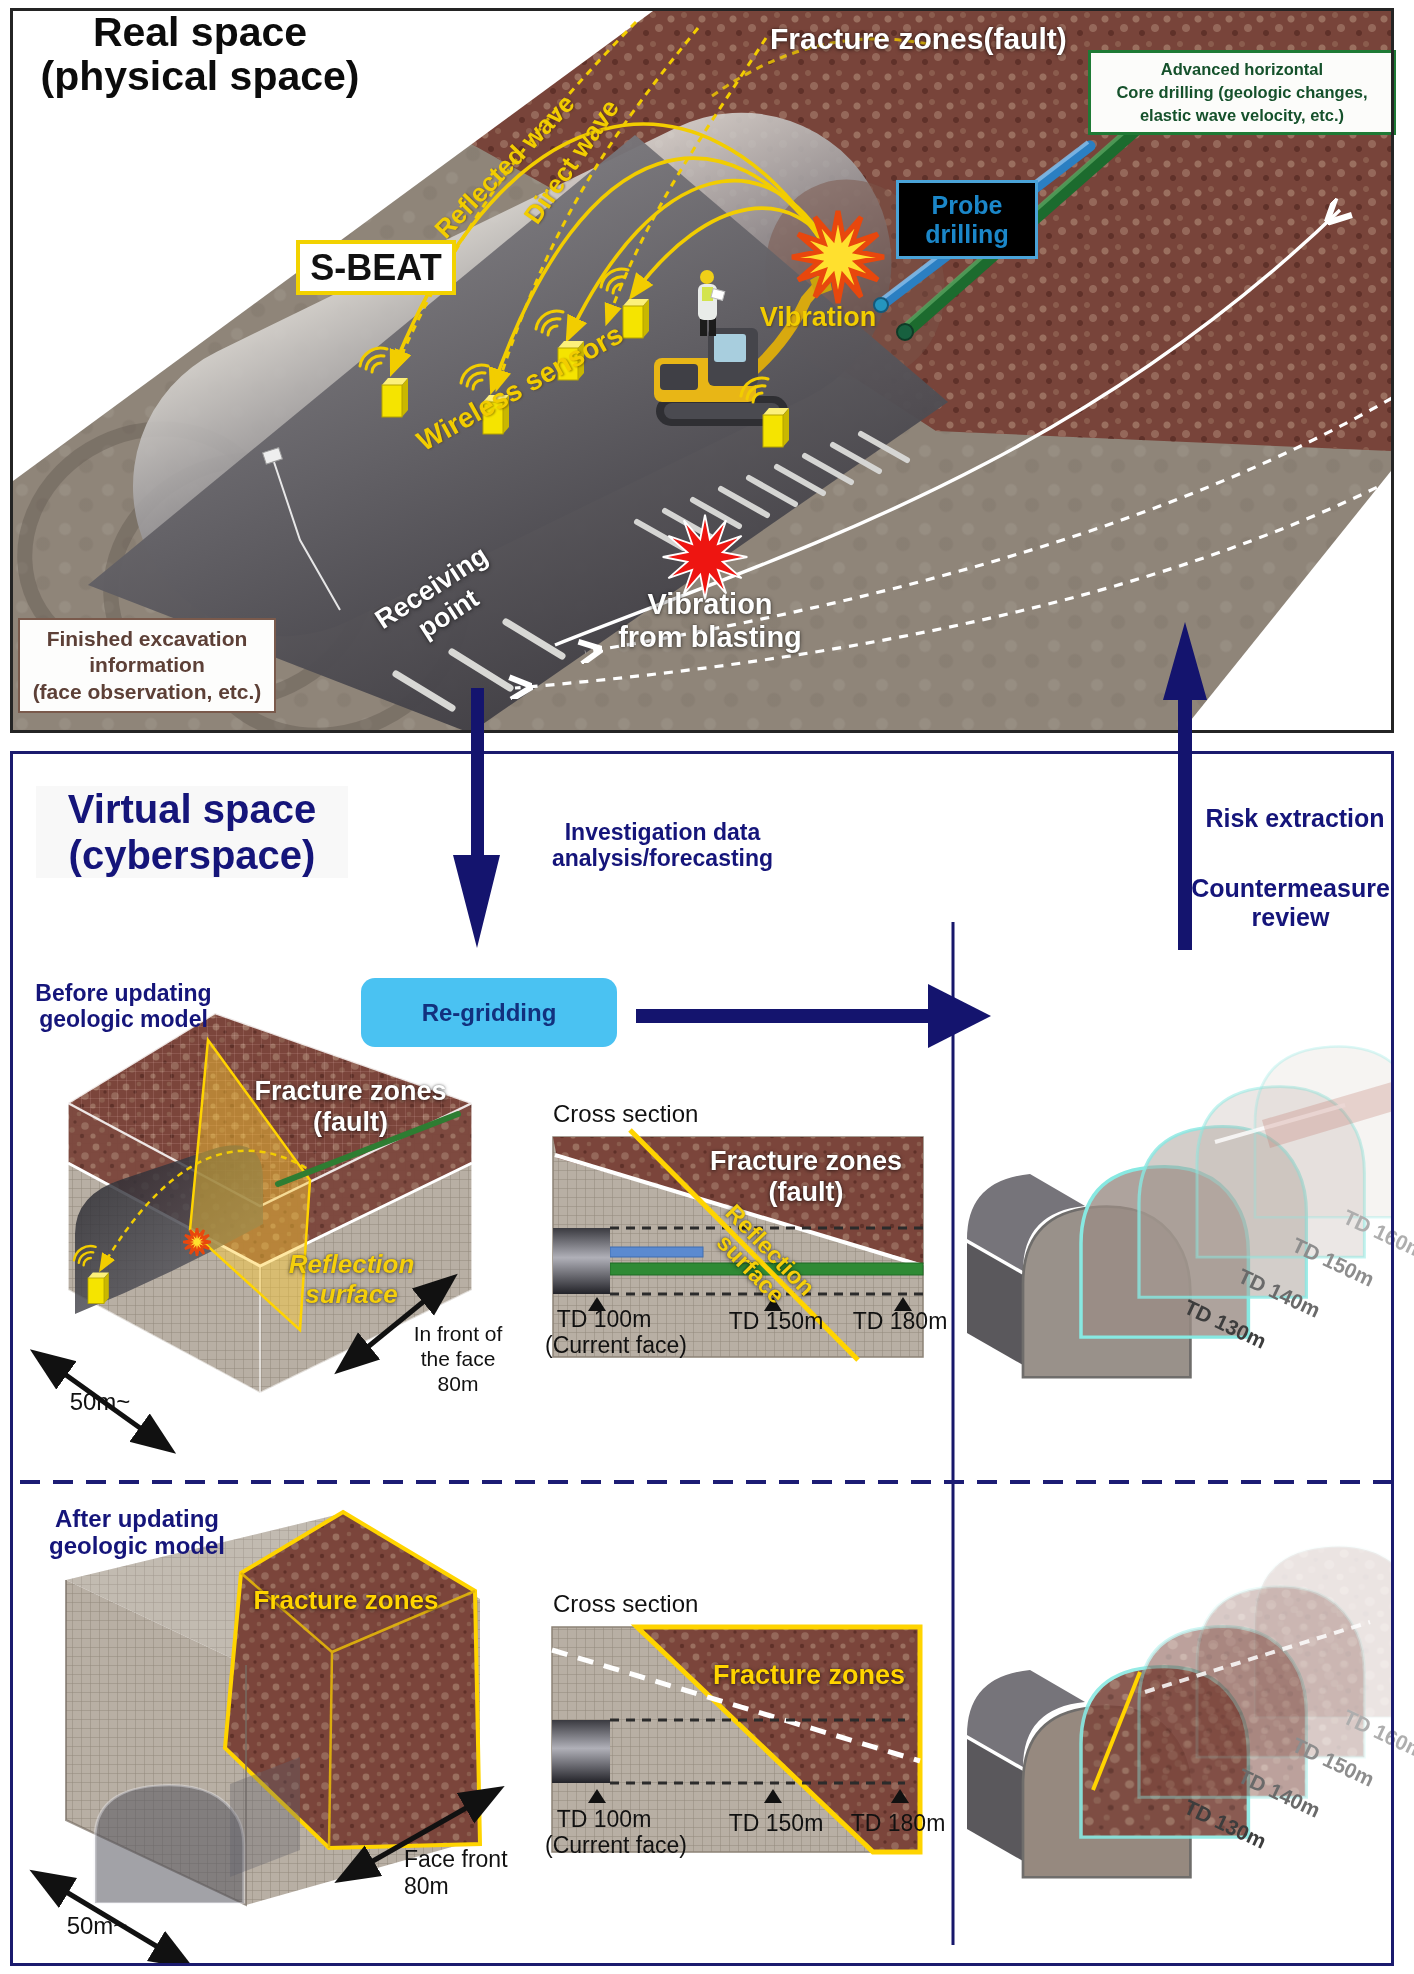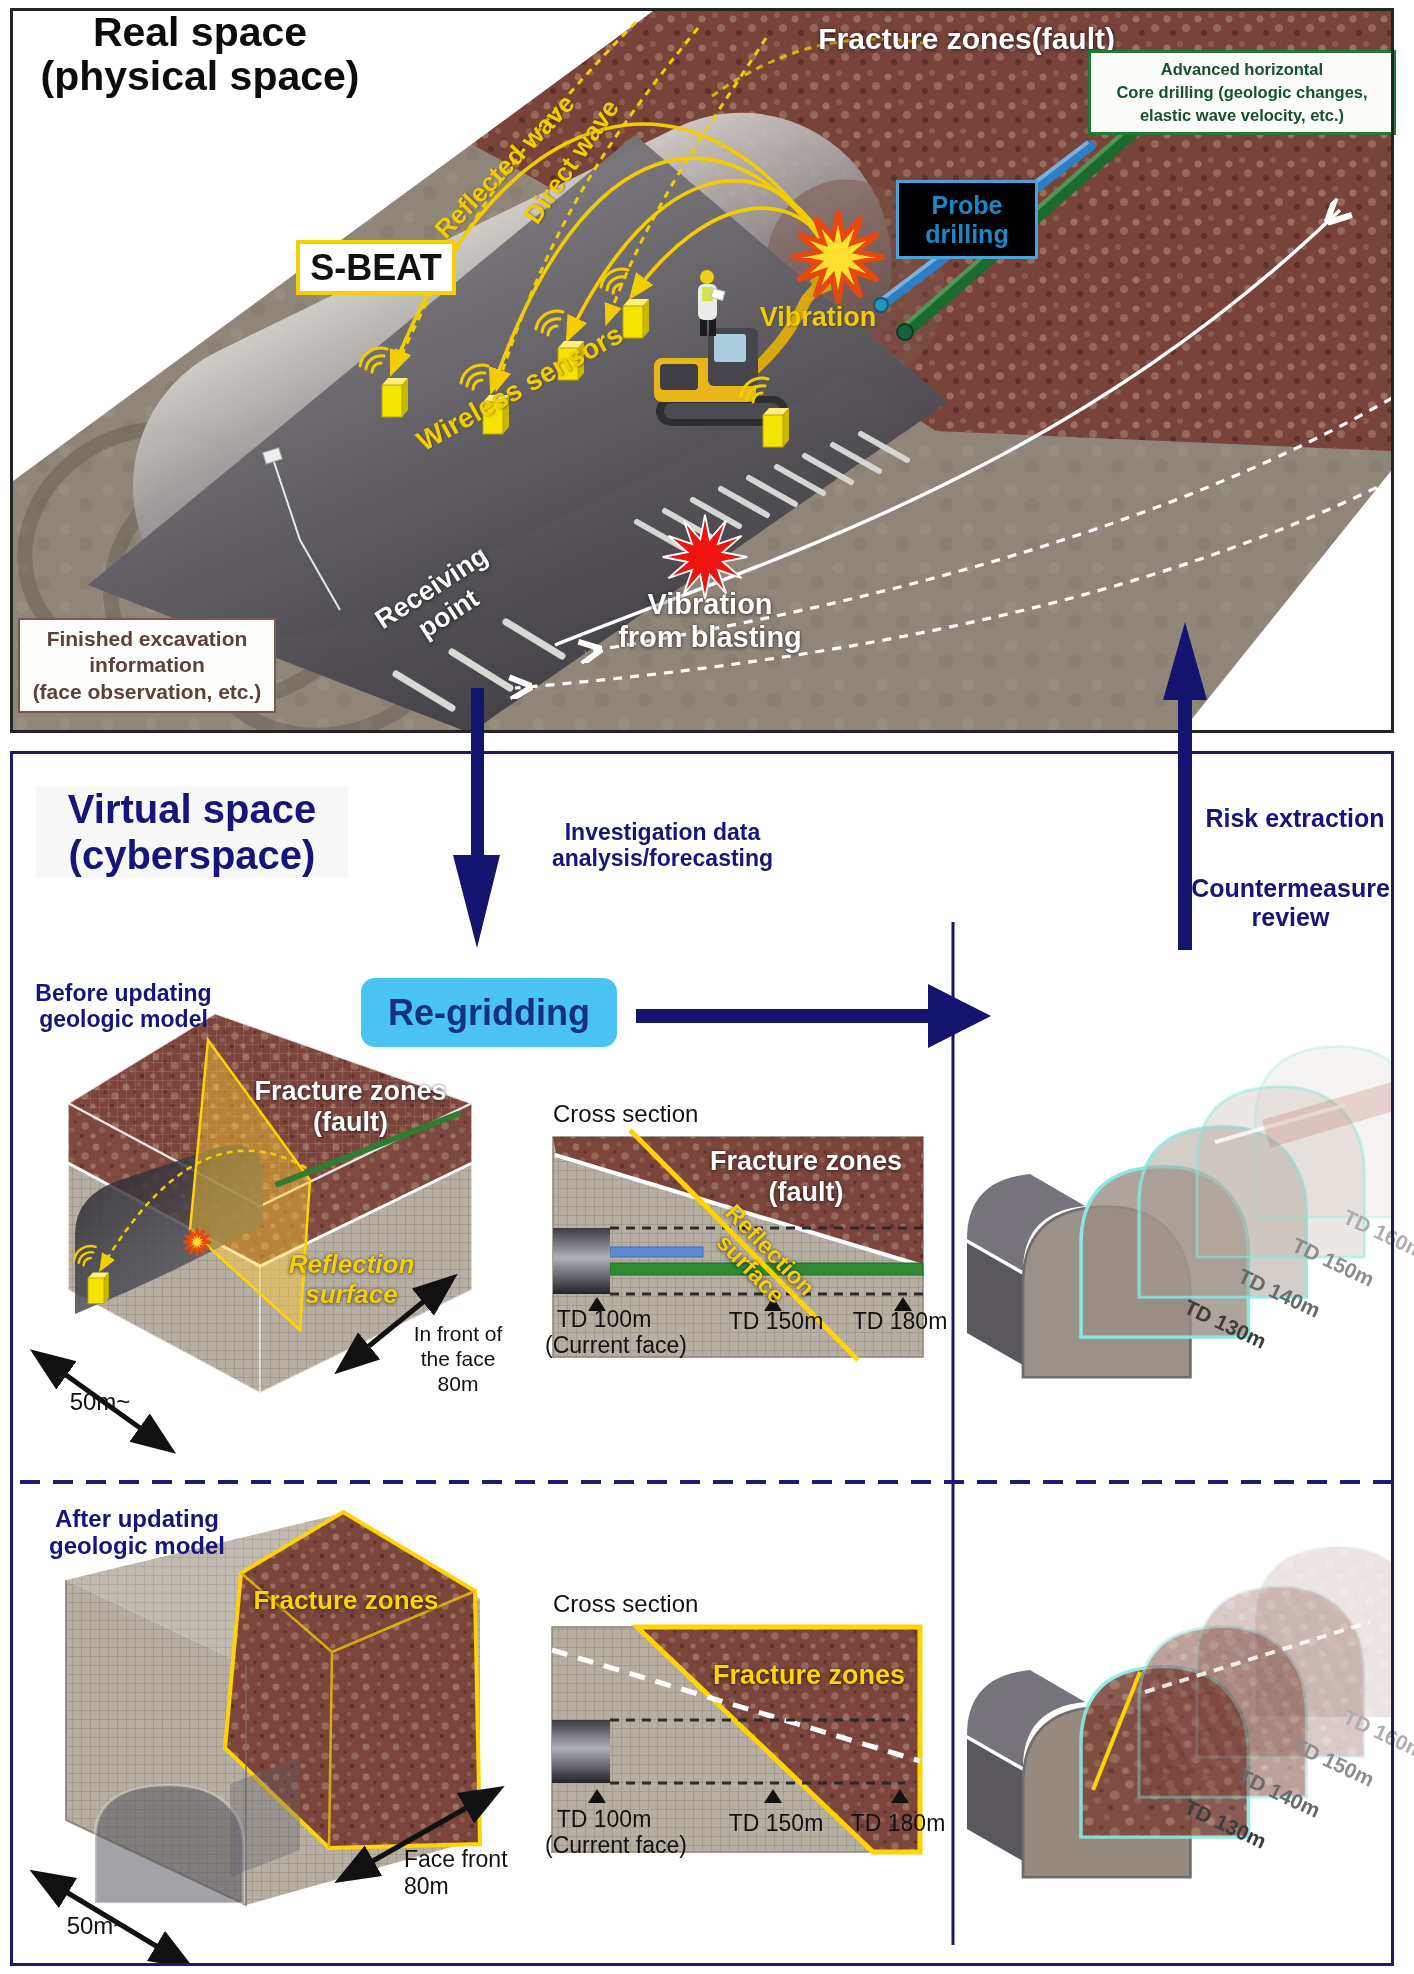--- a/index.html
+++ b/index.html
@@ -324,21 +324,21 @@
 
   <svg viewBox="451 688 52 262" width="52" height="262" style="left:451px;top:688px;z-index:7;">
     <polygon points="471,688 484,688 484,855 500,855 477,948 453,855 471,855" fill="#14146e"></polygon>
   </svg>
   <svg viewBox="1161 620 48 332" width="48" height="332" style="left:1161px;top:620px;z-index:7;">
     <polygon points="1185,622 1207,700 1192,700 1192,950 1178,950 1178,700 1163,700" fill="#14146e"></polygon>
   </svg>
 
   <div class="lbl" style="left:40px;top:10px;width:320px;font-size:41px;line-height:1.08;color:#0c0c0c;text-align:center;z-index:5;">Real space
 (physical space)</div>
-  <div class="lbl sh-dark" style="left:770px;top:22px;width:345px;font-size:30px;color:#fff;text-align:right;z-index:5;">Fracture zones(fault)</div>
+  <div class="lbl sh-dark" style="left:770px;top:22px;width:345px;font-size:30px;color:#fff;text-align:left;z-index:5;">Fracture zones(fault)</div>
   <div class="lbl boxed" style="left:1088px;top:50px;width:308px;font-size:16.5px;line-height:1.4;color:#15512b;background:#fcfcfa;border:3px solid #1e7a35;padding:5px 2px;z-index:5;">Advanced horizontal
 Core drilling (geologic changes,
 elastic wave velocity, etc.)</div>
   <div class="lbl boxed" style="left:896px;top:180px;width:142px;font-size:25px;color:#1b87c9;background:#000000;border:3px solid #4aa3d8;padding:8px 0;z-index:5;">Probe drilling</div>
   <div class="lbl boxed" style="left:296px;top:240px;width:160px;font-size:36px;color:#111;background:#fff;border:4px solid #f2d200;padding:3px 0;z-index:5;">S-BEAT</div>
   <div class="lbl sh-soft" style="left:405px;top:152px;width:200px;font-size:26px;color:#f2cd00;text-align:center;transform:rotate(-46deg);z-index:5;">Reflected wave</div>
   <div class="lbl sh-soft" style="left:492px;top:147px;width:160px;font-size:26px;color:#f2cd00;text-align:center;transform:rotate(-55deg);z-index:5;">Direct wave</div>
   <div class="lbl sh-soft" style="left:753px;top:302px;width:130px;font-size:27px;color:#f2cd00;text-align:center;z-index:5;">Vibration</div>
   <div class="lbl sh-soft" style="left:385px;top:372px;width:270px;font-size:28px;color:#f2cd00;text-align:center;transform:rotate(-29deg);z-index:5;">Wireless sensors</div>
   <div class="lbl sh-dark" style="left:360px;top:570px;width:160px;font-size:27px;color:#fff;text-align:center;transform:rotate(-33deg);z-index:5;">Receiving
@@ -350,21 +350,21 @@
 (face observation, etc.)</div>
 
   <div class="lbl" style="left:36px;top:786px;width:312px;font-size:40px;line-height:1.15;color:#15157a;text-align:center;background:rgba(243,243,243,.6);z-index:5;">Virtual space
 (cyberspace)</div>
   <div class="lbl" style="left:520px;top:816px;width:285px;font-size:23px;color:#15157a;text-align:center;background:rgba(255,255,255,.6);padding:3px 0;z-index:5;">Investigation data
 analysis/forecasting</div>
   <div class="lbl" style="left:1180px;top:804px;width:230px;font-size:25px;color:#15157a;text-align:center;z-index:5;">Risk extraction</div>
   <div class="lbl" style="left:1168px;top:874px;width:245px;font-size:25px;color:#15157a;text-align:center;z-index:5;">Countermeasure
 review</div>
 
-  <div class="btn" style="left:361px;top:978px;width:256px;height:69px;font-size:36px;">
+  <div class="btn" style="left:361px;top:978px;width:256px;height:69px;font-size:24px;">
     <span>Re-gridding</span>
   </div>
 
   <div class="lbl" style="left:26px;top:980px;width:195px;font-size:23px;color:#15157a;text-align:center;z-index:5;">Before updating
 geologic model</div>
   <div class="lbl sh-dark" style="left:233px;top:1076px;width:235px;font-size:27px;color:#fff;text-align:center;z-index:5;">Fracture zones
 (fault)</div>
   <div class="lbl sh-dark" style="left:264px;top:1250px;width:175px;font-size:26px;color:#f5cf0a;text-align:center;z-index:5;font-style:italic;">Reflection
 surface</div>
   <div class="lbl" style="left:398px;top:1322px;width:120px;font-size:21px;font-weight:normal;color:#111;text-align:center;line-height:1.18;z-index:5;">In front of

